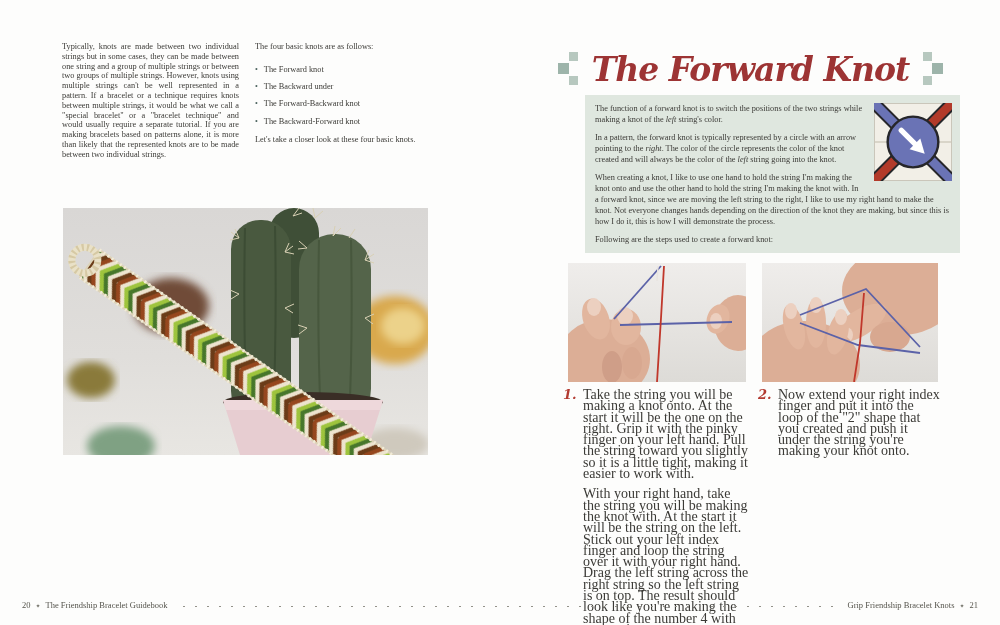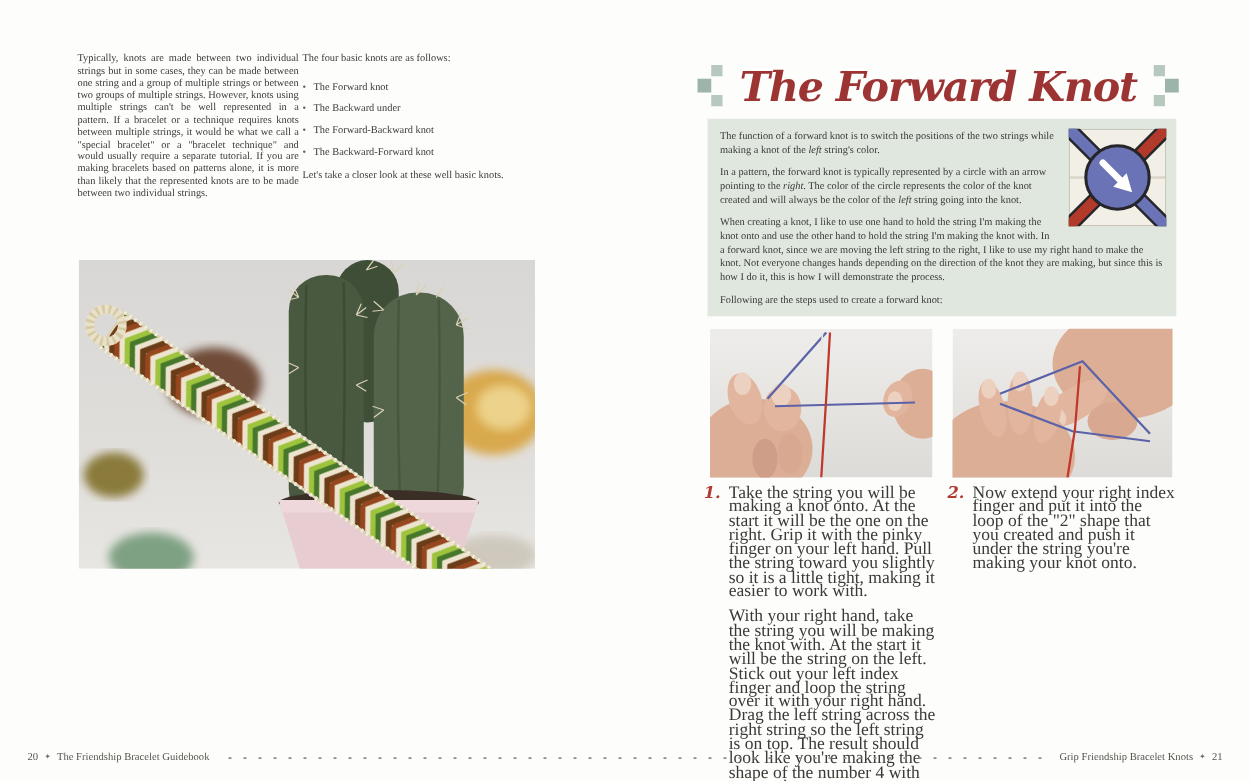--- a/index.html
+++ b/index.html
@@ -5,21 +5,21 @@
   html,body{margin:0;padding:0;background:#ffffff;}
   .spread{
     position:relative; width:1000px; height:625px; background:#fdfdfc;
     font-family:"Liberation Serif", serif; color:#3b3a36; overflow:hidden;
   }
   
   .col1{
     position:absolute; left:62px; top:42px; width:177px;
     font-size:8.3px; line-height:9.8px; text-align:justify;
   }
-  .col2{position:absolute; left:242px; top:42px; width:184px; font-size:8.3px; line-height:9.8px;}
+  .col2{position:absolute; left:255px; top:42px; width:184px; font-size:8.3px; line-height:9.8px;}
   .col2 .list-intro{margin:0 0 13px 0;}
   .knot-item{display:flex; gap:6px; margin:0 0 7.5px 0; align-items:flex-start;}
   .knot-item .bullet{color:#4e6561; font-size:8px; line-height:9.8px;}
   .col2 .list-outro{margin:9px 0 0 0;}
   .photo-left{position:absolute; left:63px; top:208px; width:365px; height:247px;}
   
   .rp-title{
     position:absolute; left:563px; top:46px; width:375px; height:46px;
     display:flex; align-items:center; justify-content:center; gap:12px;
   }
@@ -28,21 +28,21 @@
     font-size:33px; color:#9d3434; white-space:nowrap; letter-spacing:-1px;
   }
   .deco{position:relative; width:22px; height:34px; flex:0 0 auto;}
   .deco .sq{position:absolute; background:#b7c8bf;}
   .deco .sq.a{top:0; left:11px; width:9px; height:9px;}
   .deco .sq.b{top:11px; left:0; width:11px; height:11px; background:#9db4aa;}
   .deco .sq.c{top:24px; left:11px; width:9px; height:9px;}
   .deco.flip{transform:scaleX(-1);}
   
   .green-box{
-    position:absolute; left:566px; top:95px; width:375px; min-height:158px;
+    position:absolute; left:585px; top:95px; width:375px; min-height:158px;
     background:#dfe7df; box-sizing:border-box; padding:8px 10px 6px 10px;
     font-size:8.3px; line-height:11px;
   }
   .green-box p{margin:0 0 7px 0;}
   .green-box p:last-child{margin-bottom:0;}
   .knot-icon{float:right; width:78px; height:78px; margin:0 -2px 6px 10px;}
   
   .photo1{position:absolute; left:568px; top:263px; width:178px; height:119px;}
   .photo2{position:absolute; left:762px; top:263px; width:176px; height:119px;}
   
@@ -86,21 +86,21 @@
       <span>The Backward under</span>
     </div>
     <div class="knot-item">
       <span class="bullet">•</span>
       <span>The Forward-Backward knot</span>
     </div>
     <div class="knot-item">
       <span class="bullet">•</span>
       <span>The Backward-Forward knot</span>
     </div>
-    <p class="list-outro">Let's take a closer look at these well basic knots.</p>
+    <p class="list-outro">Let's take a closer look at these four basic knots.</p>
   </div>
 
   <div class="photo-left">
     <svg width="365" height="247" viewBox="0 0 365 247">
       <defs>
         <linearGradient id="bg1" x1="0" y1="0" x2="0" y2="1">
           <stop offset="0" stop-color="#d9d7d5"></stop>
             <stop offset="0.6" stop-color="#e0dedb"></stop>
             <stop offset="1" stop-color="#e8e6e2"></stop>
         </linearGradient>

